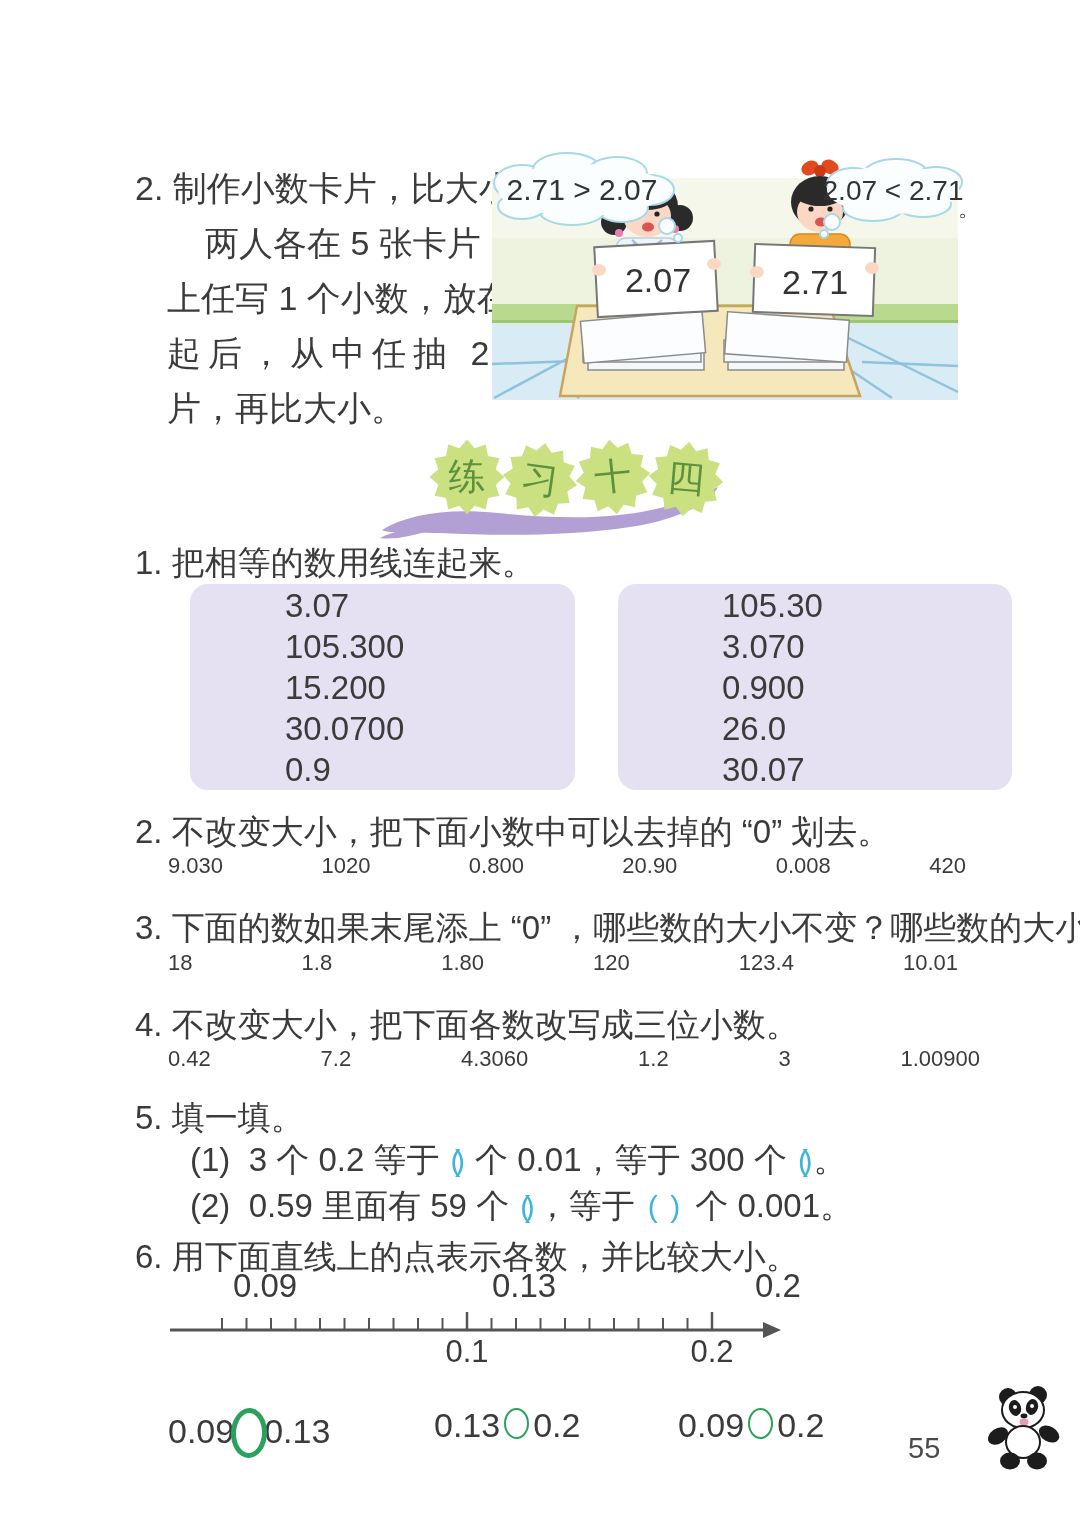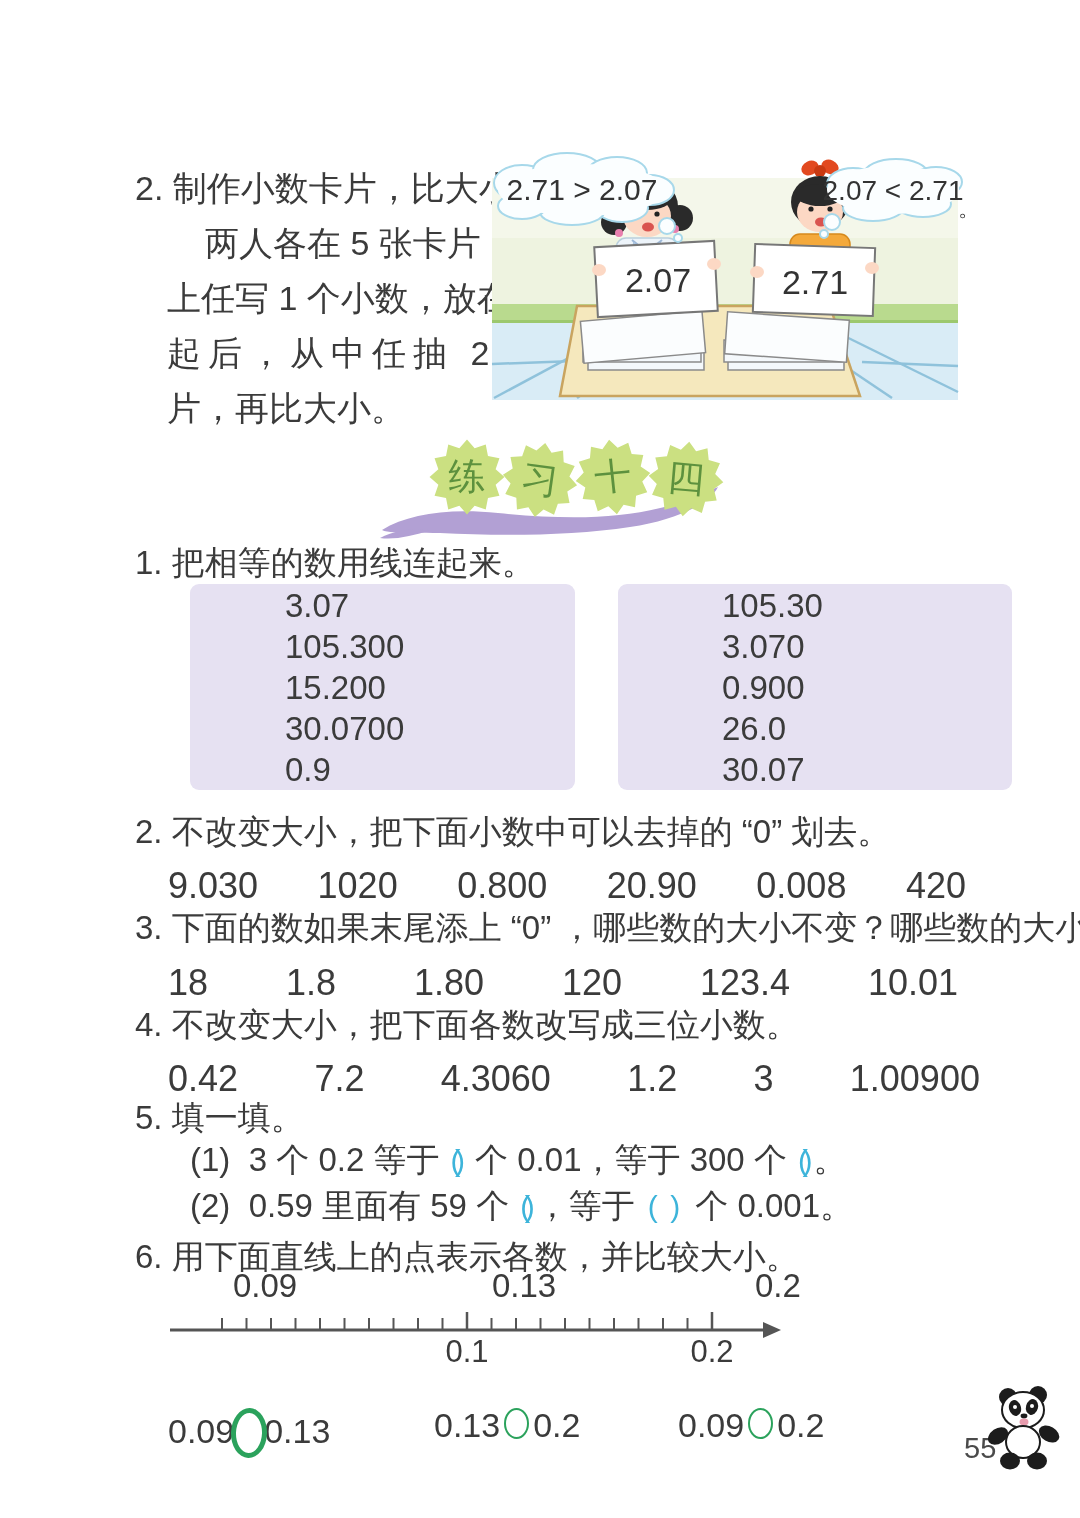--- a/index.html
+++ b/index.html
@@ -28,25 +28,25 @@
   .stars{position:absolute;left:428px;top:436px;display:flex;z-index:2;}
   .star{position:relative;width:78px;height:82px;margin-right:-5px;}
   .star svg{position:absolute;left:0;top:0;width:78px;height:82px;}
   .star:nth-child(2){transform:rotate(8deg);top:3px;}
   .star:nth-child(3){transform:rotate(-6deg);}
   .star:nth-child(4){transform:rotate(5deg);top:2px;}
   .star-ch{position:absolute;left:0;top:0;width:78px;height:82px;display:flex;align-items:center;justify-content:center;
     font-size:37px;color:var(--star-text);}
   .swoosh{position:absolute;left:378px;top:484px;z-index:1;}
   
-  .numbox{position:absolute;background:var(--box-purple);border-radius:9px;width:290px;height:206px;
+  .numbox{position:absolute;background:var(--box-purple);border-radius:18px;width:290px;height:206px;
     display:flex;flex-direction:column;justify-content:center;}
   .numbox .boxnum{font-size:33px;line-height:41px;}
   
-  .numrow{position:absolute;display:flex;justify-content:space-between;font-size:36px;margin-top:12px;}
+  .numrow{position:absolute;display:flex;justify-content:space-between;font-size:22px;}
   
   .blank{color:var(--blank-cyan);font-size:30px;letter-spacing:-7px;padding:0 8px 0 2px;}
   .blank.wide{letter-spacing:2px;padding:0 4px;}
   
   .cmp{position:absolute;font-size:34px;display:flex;align-items:center;}
   .oval{display:inline-block;border-style:solid;border-color:var(--circle-green);border-radius:50%;background:transparent;}
   .oval.big{width:26px;height:40px;border-width:5px;margin:0 -3px;transform:translateY(2px) rotate(2deg);}
   .oval.sm{width:21px;height:27px;border-width:2.5px;margin:0 4px;transform:translateY(-2px);}
   .pagenum{position:absolute;font-size:29px;color:#4a4a4a;}
 </style>
@@ -308,21 +308,21 @@
     <span>0.13</span>
     <span class="oval sm"></span>
     <span>0.2</span>
   </div>
   <div class="cmp" style="left:678px;top:1406px">
     <span>0.09</span>
     <span class="oval sm"></span>
     <span>0.2</span>
   </div>
 
-  <span class="pagenum" style="left:964px;top:1432px">55</span>
+  <span class="pagenum" style="left:908px;top:1432px">55</span>
   <svg class="abs" style="left:985px;top:1382px" width="80" height="94" viewBox="0 0 80 94">
     <circle cx="23" cy="15" r="9" fill="#1c1c1c"></circle>
     <circle cx="53" cy="13" r="9" fill="#1c1c1c"></circle>
     <ellipse cx="38" cy="28" rx="21" ry="18" fill="#ffffff" stroke="#1c1c1c" stroke-width="2"></ellipse>
     <ellipse cx="30" cy="26" rx="6" ry="8" fill="#1c1c1c" transform="rotate(-15 30 26)"></ellipse>
     <ellipse cx="47" cy="25" rx="6" ry="8" fill="#1c1c1c" transform="rotate(15 47 25)"></ellipse>
     <circle cx="30" cy="25" r="2" fill="#ffffff"></circle>
     <circle cx="47" cy="24" r="2" fill="#ffffff"></circle>
     <ellipse cx="39" cy="34" rx="3.4" ry="2.4" fill="#1c1c1c"></ellipse>
     <ellipse cx="39" cy="40" rx="4.5" ry="3.4" fill="#e89cae"></ellipse>

